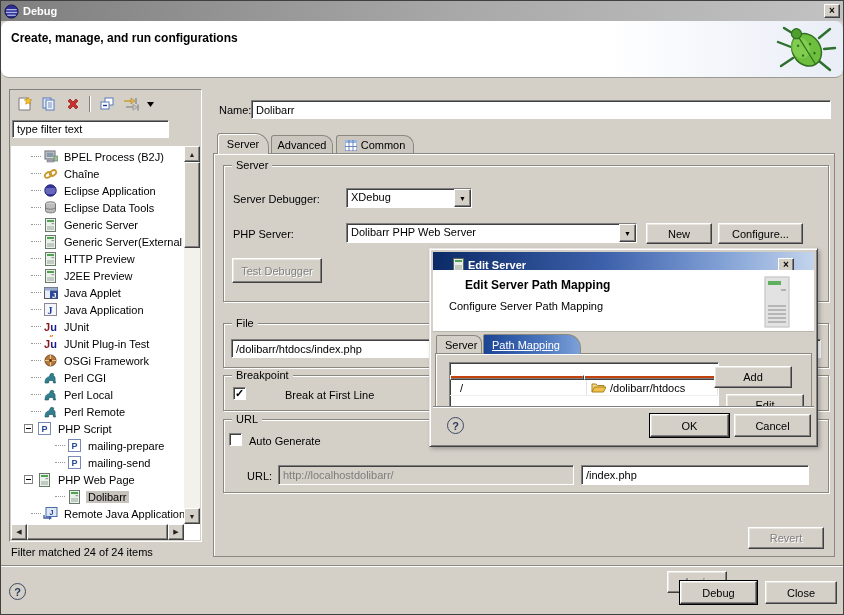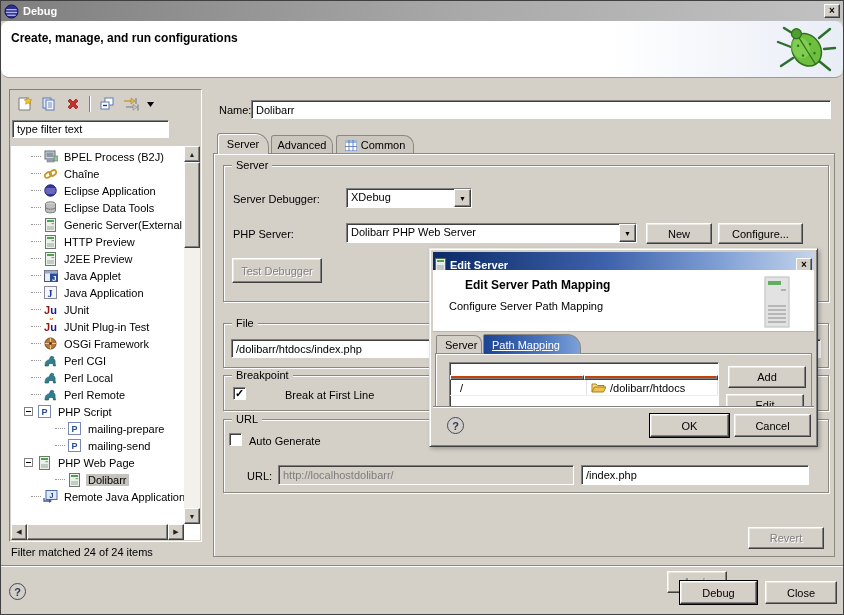--- a/index.html
+++ b/index.html
@@ -77,21 +77,21 @@
   .tabbar .tab.active{top:132px;height:21px;background:#d4d0c8;z-index:3;
     box-shadow:inset 1px 1px 0 #fff;border-radius:3px 14px 0 0;}
   .tab-content{position:absolute;left:212px;top:152px;width:622px;height:404px;border:1px solid #8a887f;box-shadow:inset 1px 1px 0 #fff;}
 
   .help-circle{width:17px;height:17px;border-radius:50%;border:1px solid #3c4a63;color:#2a3a5c;
     display:flex;align-items:center;justify-content:center;font-size:11px;font-weight:bold;background:transparent;}
 
   
   .dialog{position:absolute;left:428px;top:247px;width:389px;height:199px;background:#d4d0c8;z-index:20;
     border:1px solid;border-color:#e8e6e1 #404040 #404040 #e8e6e1;box-shadow:inset 1px 1px 0 #fff,inset -1px -1px 0 #808080,2px 2px 4px rgba(0,0,0,.25);}
-  .dlg-title{position:absolute;left:3px;top:3px;right:3px;height:26px;display:flex;align-items:center;padding:0 2px;
+  .dlg-title{position:absolute;left:3px;top:3px;right:3px;height:26px;display:flex;align-items:center;padding:0 20px;
     background:linear-gradient(90deg,#0b2a67,#3d61ab 45%,#7f9fd4 75%,#c3d4ec 100%);}
   .dlg-title .t{color:#fff;font-weight:bold;margin-left:4px;flex:1;}
   .dlg-head{position:absolute;left:3px;top:21px;right:3px;height:62px;background:#fff;border-bottom:1px solid #b9b6ae;}
   .dlg-head .h1{position:absolute;left:8px;top:8px;font-size:12px;font-weight:bold;padding-left:24px;}
   .dlg-head .h2{position:absolute;left:16px;top:30px;}
   .dlg-tabs .tab{position:absolute;height:19px;top:86px;display:flex;align-items:center;padding:0 8px;
     background:#d4d0c8;border:1px solid #8a887f;border-bottom:none;border-radius:2px 8px 0 0;}
   .dlg-tabs .tab.active{background:linear-gradient(90deg,#1c4494,#4a74bd 60%,#7da2d8);color:#fff;
     text-decoration:underline;border-radius:2px 14px 0 0;z-index:2;height:20px;top:85px;text-align:right;}
   .dlg-content{position:absolute;left:5px;top:104px;right:5px;height:57px;border:1px solid #8a887f;border-bottom:none;box-shadow:inset 1px 1px 0 #fff;overflow:hidden;}
@@ -247,20 +247,32 @@
           <div class="tree-row">
             <span class="conn"></span>
             <span class="ticon">
               <svg width="11" height="14" viewBox="0 0 11 14">
                 <rect x="0.5" y="0.5" width="10" height="13" fill="#eaf0ea" stroke="#6a7a6a"></rect>
                 <rect x="2" y="2" width="7" height="2" fill="#4fa24f"></rect>
                 <rect x="6.5" y="5" width="2.5" height="1.2" fill="#999"></rect>
                 <path d="M2 9 h7 M2 11 h7" stroke="#9aa69a"></path>
               </svg>
             </span>
+            <span class="lab">Generic Server</span>
+          </div>
+          <div class="tree-row">
+            <span class="conn"></span>
+            <span class="ticon">
+              <svg width="11" height="14" viewBox="0 0 11 14">
+                <rect x="0.5" y="0.5" width="10" height="13" fill="#eaf0ea" stroke="#6a7a6a"></rect>
+                <rect x="2" y="2" width="7" height="2" fill="#4fa24f"></rect>
+                <rect x="6.5" y="5" width="2.5" height="1.2" fill="#999"></rect>
+                <path d="M2 9 h7 M2 11 h7" stroke="#9aa69a"></path>
+              </svg>
+            </span>
             <span class="lab">Generic Server(External La</span>
           </div>
           <div class="tree-row">
             <span class="conn"></span>
             <span class="ticon">
               <svg width="11" height="14" viewBox="0 0 11 14">
                 <rect x="0.5" y="0.5" width="10" height="13" fill="#eaf0ea" stroke="#6a7a6a"></rect>
                 <rect x="2" y="2" width="7" height="2" fill="#4fa24f"></rect>
                 <rect x="6.5" y="5" width="2.5" height="1.2" fill="#999"></rect>
                 <path d="M2 9 h7 M2 11 h7" stroke="#9aa69a"></path>
@@ -550,21 +562,21 @@
                   <svg width="15" height="11" viewBox="0 0 15 11">
                     <path d="M1 10 V2 h4 l1.5 1.5 H13 V5" fill="#f4d98a" stroke="#a8821e"></path>
                     <path d="M1 10 L3.5 5 H15 L12.5 10 z" fill="#f0c14b" stroke="#a8821e"></path>
                   </svg>
                 </span>
                 <span>/dolibarr/htdocs</span>
               </div>
             </div>
           </div>
       </div>
-      <div class="btn" style="position:absolute;left:292px;top:12px;width:78px;height:22px;">Add</div>
+      <div class="btn" style="position:absolute;left:278px;top:12px;width:78px;height:22px;">Add</div>
       <div class="btn" style="position:absolute;left:290px;top:40px;width:78px;height:22px;">Edit</div>
     </div>
     <div class="dlg-bottom">
       <div class="help-circle" style="position:absolute;left:14px;top:10px;">?</div>
       <div class="btn default" style="position:absolute;left:217px;top:7px;width:79px;height:23px;">OK</div>
       <div class="btn" style="position:absolute;left:301px;top:7px;width:77px;height:23px;">Cancel</div>
     </div>
   </div>
 
 </div>

